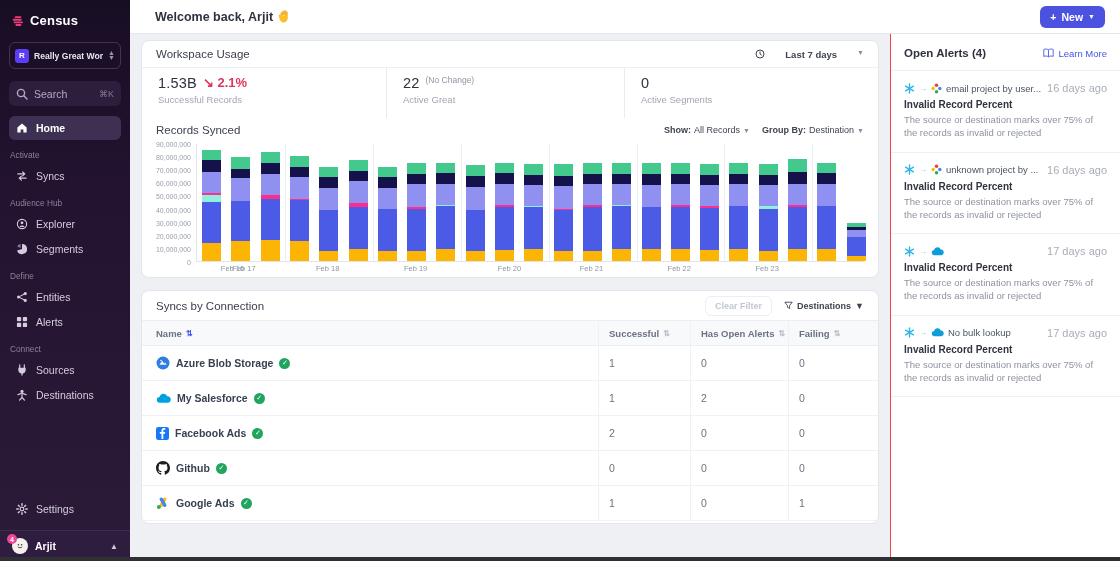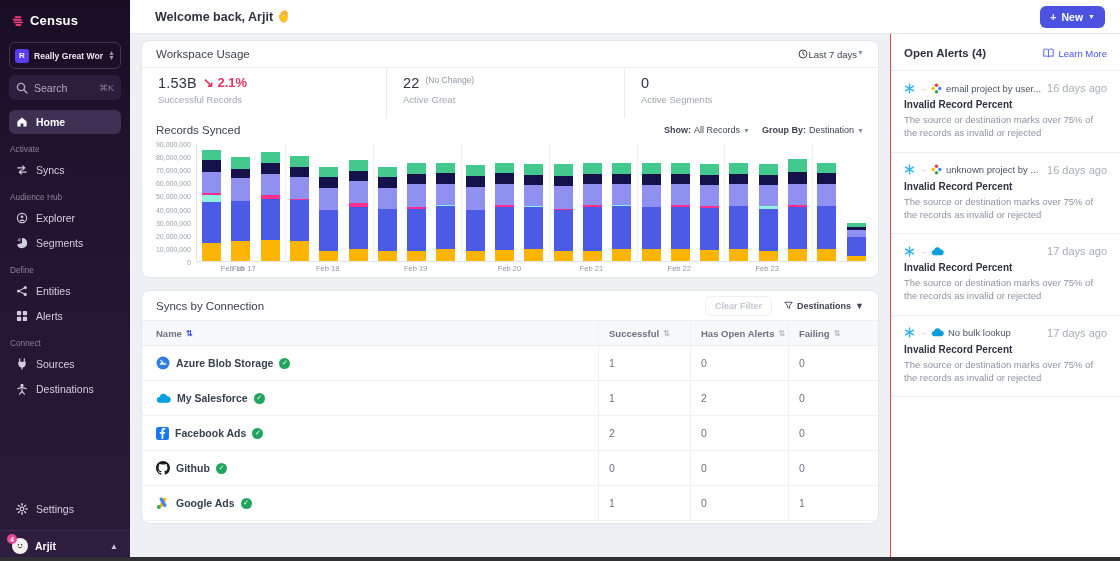--- a/index.html
+++ b/index.html
@@ -11,21 +11,21 @@
     background:linear-gradient(180deg,#180e24 0%, #231331 35%, #2b1a38 100%);
     display:flex; flex-direction:column; z-index:40; }
   .logo-row { display:flex; align-items:center; gap:6px; padding:13px 12px 10px; }
   .logo-text { color:#fff; font-size:13px; font-weight:bold; letter-spacing:.2px; }
   .ws-select { margin:4px 9px 0; border:1px solid #443254; border-radius:6px; height:27px;
     display:flex; align-items:center; gap:5px; padding:0 5px; cursor:pointer; }
   .ws-avatar { width:14px; height:14px; border-radius:3px; background:#5b3df5; color:#fff;
     font-size:8px; font-weight:bold; display:flex; align-items:center; justify-content:center; }
   .ws-name { color:#eae6f0; font-size:8.6px; font-weight:bold; white-space:nowrap; overflow:hidden; flex:1; }
   .ws-chevrons { color:#9c92ab; font-size:7px; line-height:.7; text-align:center; }
-  .search-box { margin:6px 9px 10px; background:#2d1e3e; border-radius:6px; height:25px;
+  .search-box { margin:12px 9px 10px; background:#2d1e3e; border-radius:6px; height:25px;
     display:flex; align-items:center; gap:6px; padding:0 7px; cursor:text; }
   .search-box span.ph { color:#b4aac3; font-size:10.5px; flex:1; }
   .search-box span.kbd { color:#857a95; font-size:9px; }
   .nav { padding:0 9px; }
   .nav-item { display:flex; align-items:center; gap:8px; height:24px; padding:0 7px;
     border-radius:6px; color:#d4cdde; font-size:10.5px; cursor:pointer; margin-bottom:1px; }
   .nav-item.active { background:#3e3052; color:#fff; font-weight:bold; }
   .sec-label { color:#8b8198; font-size:8.3px; padding:9px 9px 4px 10px; }
   .side-spacer { flex:1; }
   .settings-row { padding:0 9px 8px; }
@@ -49,22 +49,22 @@
     gap:5px; cursor:pointer; font-family:inherit; }
   .new-btn .caret { font-size:7px; }
 
   
   .content { position:absolute; left:130px; top:34px; width:760px; height:527px; background:#eef0f4; }
   .card { background:#fff; border:1px solid #e4e6ee; border-radius:8px; position:absolute; left:11px; width:738px; }
   .card1 { top:6px; height:238px; }
   .card-head { height:27px; border-bottom:1px solid #eceef2; display:flex; align-items:center;
     padding:0 14px; }
   .card-title { font-size:11.5px; color:#3c414d; }
-  .range-btn { margin-left:auto; display:flex; gap:0; font-size:9.5px;
-    font-weight:normal; color:#3f4450; cursor:pointer; }
+  .range-btn { margin-left:auto; display:flex; gap:20px; font-size:9.5px;
+    font-weight:bold; color:#3f4450; cursor:pointer; }
   .range-btn .caret, .dd .caret { font-size:7px; color:#8a8f9a; }
   .stats-row { display:flex; height:50px; }
   .stat { padding:7px 0 0 16px; }
   .stat:nth-child(1){ width:244px; } .stat:nth-child(2){ width:238px; border-left:1px solid #e9ebf0; }
   .stat:nth-child(3){ flex:1; border-left:1px solid #e9ebf0; }
   .stat-top { display:flex; align-items:flex-start; gap:6px; }
   .stat-value { font-size:14.5px; color:#2f3340; letter-spacing:.2px; }
   .stat-delta { font-size:13px; font-weight:bold; color:#e0355f; }
   .stat-note { font-size:8.5px; color:#8f96a3; }
   .stat-label { font-size:9.5px; color:#a0a6b1; margin-top:3px; }

